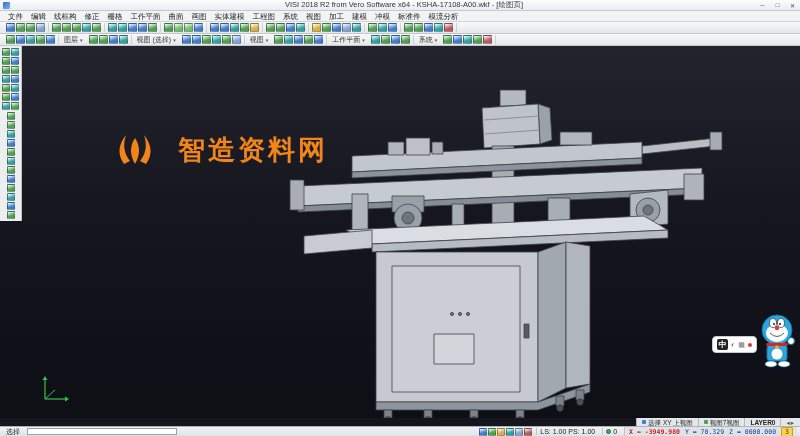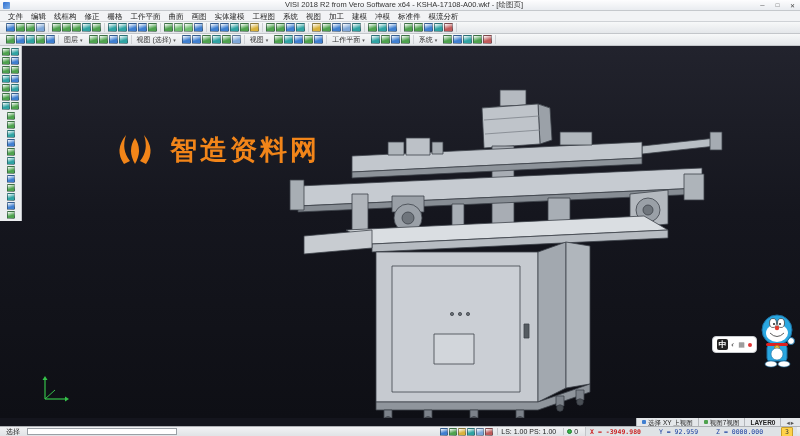--- a/index.html
+++ b/index.html
@@ -34,21 +34,21 @@
               background:linear-gradient(180deg,#22232d 0%, #15161e 45%, #0e0f15 100%); }
   .model { position:absolute; left:0; top:0; }
 
   .left-toolbar { position:absolute; left:0; top:0; width:22px; background:#eceef0;
                   border-right:1px solid #bfc2c6; padding:2px 1px; display:flex; flex-direction:column;
                   align-items:center; gap:2px; z-index:5; }
   .lt-grid { display:flex; flex-wrap:wrap; width:20px; gap:1px; justify-content:center; }
   .lt-col  { display:flex; flex-direction:column; gap:1px; align-items:center; }
   .lt-grid .tb-icon, .lt-col .tb-icon { width:8px; height:8px; }
 
-  .watermark { position:absolute; left:112px; top:82px; display:flex; align-items:center; gap:12px; z-index:4; }
+  .watermark { position:absolute; left:112px; top:82px; display:flex; align-items:center; gap:20px; z-index:4; }
   .watermark-text { font-size:27px; font-weight:bold; letter-spacing:3px; color:#f28519; }
 
   .axis-triad { position:absolute; left:40px; top:328px; z-index:4; }
 
   .ime { position:absolute; left:712px; top:290px; background:#fff; border:1px solid #c9ccd0; border-radius:4px;
          padding:2px 4px; display:flex; align-items:center; gap:3px; z-index:6; }
   .ime-lang { width:11px; height:11px; background:#222; color:#fff; font-size:8px; font-weight:bold;
               display:flex; align-items:center; justify-content:center; border-radius:2px; }
   .ime-glyph { font-size:7px; color:#777; }
   .ime-dot { width:4px; height:4px; border-radius:50%; background:#e03434; }
@@ -66,21 +66,21 @@
   .status-lower { height:10px; background:linear-gradient(#f2f3f5,#e0e3e6); border-top:1px solid #aeb1b5;
                   display:flex; align-items:center; font-size:7px; color:#222; padding:0 3px; gap:4px; }
   .prompt { padding:0 3px; white-space:nowrap; }
   .cmd-input { width:150px; height:7px; background:#fff; border:1px solid #9aa0a6; }
   .spacer { flex:1; }
   .st-icons { display:inline-flex; gap:1px; }
   .st-icons .tb-icon { width:8px; height:8px; }
   .lsps { white-space:nowrap; padding:0 3px; border-left:1px solid #c2c5c9; }
   .counter-wrap { display:flex; align-items:center; gap:2px; border-left:1px solid #c2c5c9; padding:0 3px; }
   .green-dot { width:5px; height:5px; border-radius:50%; background:#39b54a; border:1px solid #1d7a2c; }
-  .coords { display:flex; align-items:center; gap:18px; background:#dfe3e6; border-left:1px solid #c2c5c9;
+  .coords { display:flex; align-items:center; gap:5px; background:#dfe3e6; border-left:1px solid #c2c5c9;
             padding:0 4px; font-family:"DejaVu Sans Mono", monospace; font-size:6.5px; white-space:nowrap; }
   .cx { color:#cc2222; font-weight:bold; }
   .cy, .cz { color:#1a3fa0; }
   .suffix { background:#ffd24a; border:1px solid #c9a02a; padding:0 3px; border-radius:1px; color:#333; }
 </style>
 </head>
 <body>
 
 <div class="app">
 
@@ -413,19 +413,19 @@
         <span class="tb-icon" style="background: linear-gradient(160deg, rgb(255, 255, 255) 0%, rgb(126, 167, 216) 60%);"></span>
         <span class="tb-icon" style="background: linear-gradient(160deg, rgb(255, 255, 255) 0%, rgb(192, 90, 90) 60%);"></span>
       </span>
     <span class="lsps">LS: 1.00  PS: 1.00</span>
     <span class="counter-wrap">
       <span class="green-dot"></span>
       <span>0</span>
     </span>
     <span class="coords">
       <span class="cx">X = -3949.980</span>
-      <span class="cy">Y = 92.959</span>
+      <span class="cy">Y = 70.329</span>
       <span class="cz">Z = 0000.000</span>
       <span class="suffix">3</span>
     </span>
   </div>
 
 </div>
 
 </body></html>

